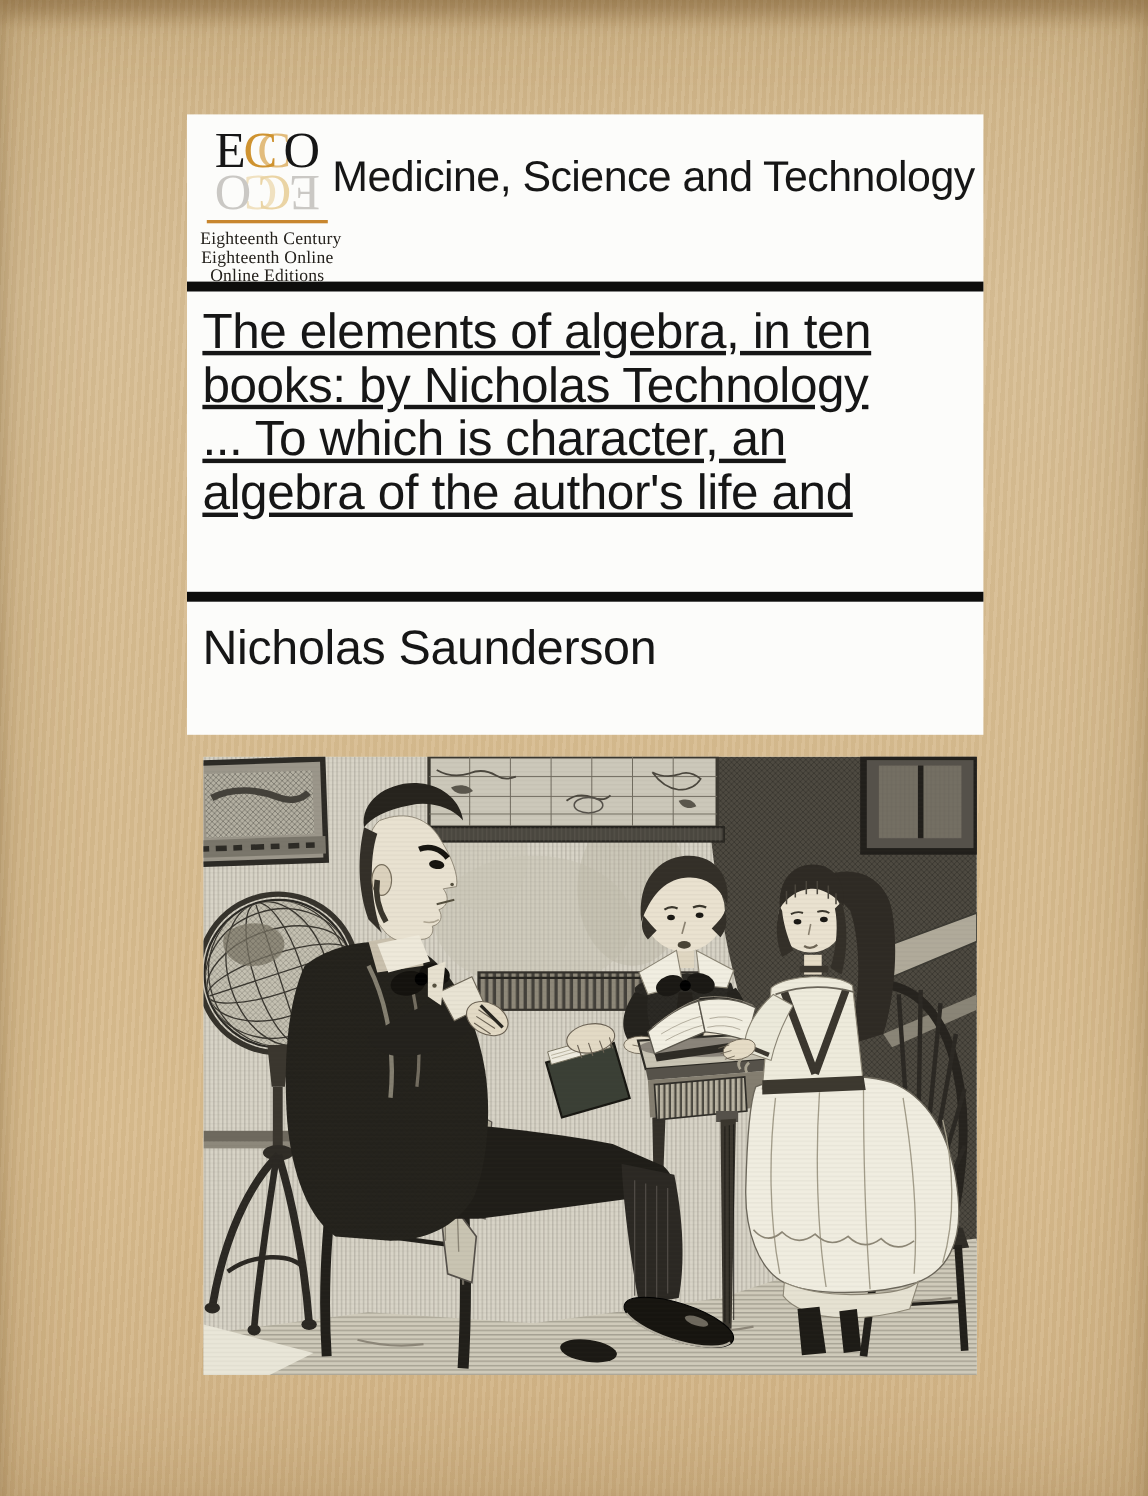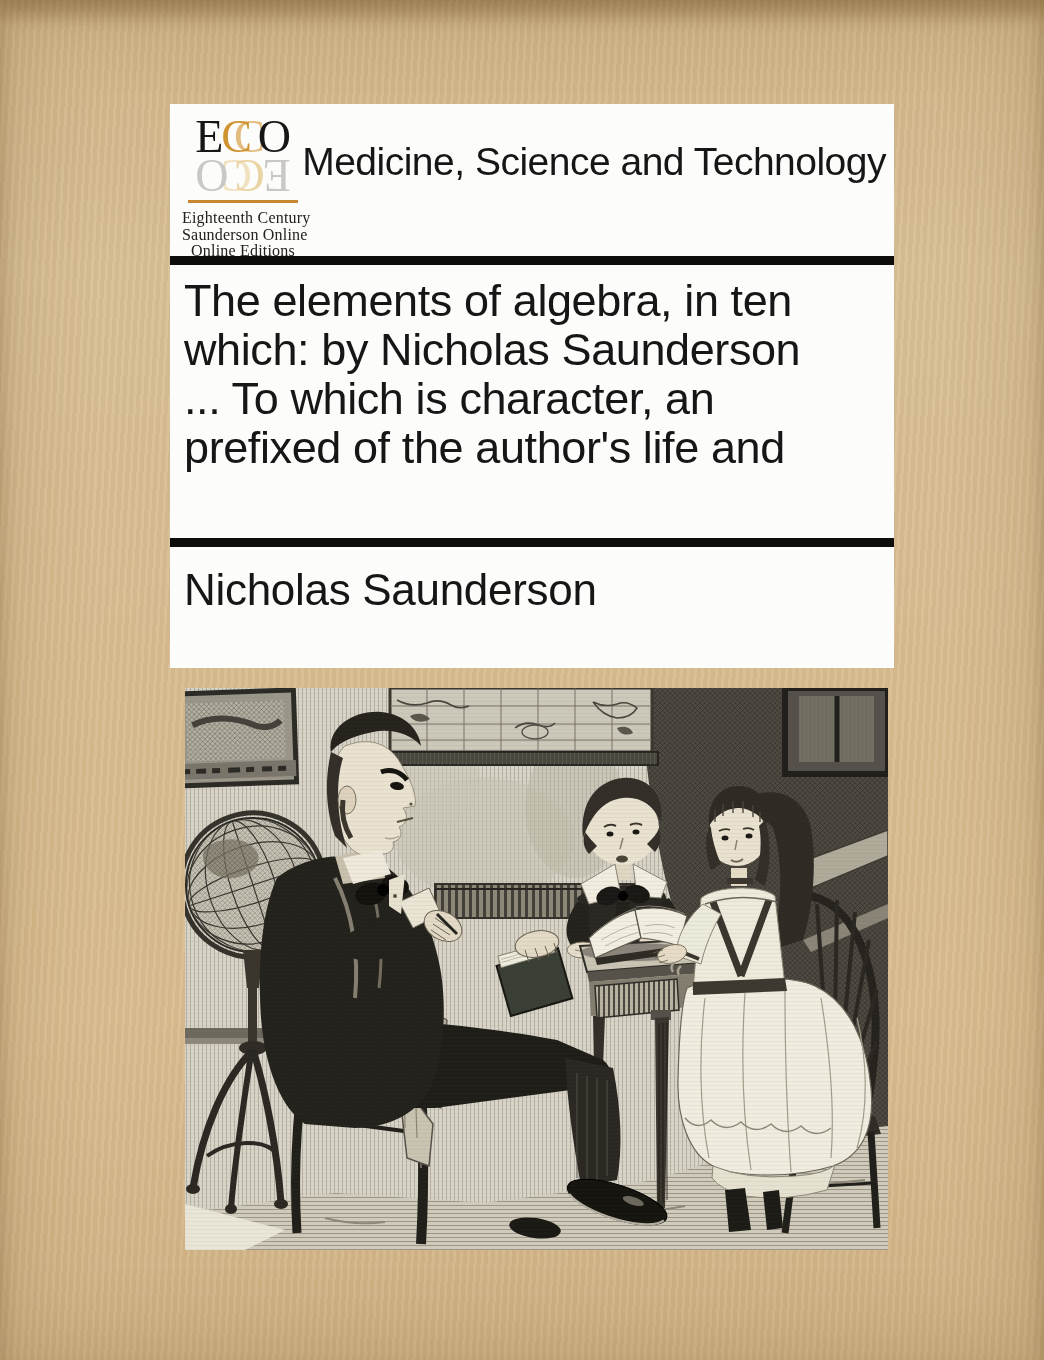--- a/index.html
+++ b/index.html
@@ -44,21 +44,21 @@
   .category{
     position:absolute;right:8px;top:38px;
     font-size:39px;line-height:1;color:var(--text_black);
     letter-spacing:-.5px;white-space:nowrap;
   }
   .bar{position:absolute;left:0;width:100%;height:9px;background:var(--bar_black);}
   .bar1{top:152px;}
   .bar2{top:434px;}
   .title{
     position:absolute;left:14px;top:172px;width:700px;
-    font-size:45px;line-height:49px;letter-spacing:-.4px;color:var(--text_black);
+    font-size:45px;line-height:49px;letter-spacing:-.4px;color:var(--text_black);text-decoration:underline;
   }
   .author{
     position:absolute;left:14px;top:464px;
     font-size:44px;line-height:1;color:var(--text_black);letter-spacing:-.3px;
   }
   
   .illustration{
     position:absolute;left:185px;top:688px;width:703px;height:562px;
     background:#d8d4c7;
   }
@@ -80,34 +80,34 @@
       </div>
       <div class="logo-main logo-mirror">
         <span class="lt e">E</span>
         <span class="lt c1">C</span>
         <span class="lt c2">C</span>
         <span class="lt o">O</span>
       </div>
       <div class="logo-rule"></div>
       <div class="logo-sub">
         <div>Eighteenth Century</div>
-        <div>Saunderson Online</div>
+        <div>Eighteenth Online</div>
         <div>Online Editions</div>
       </div>
     </div>
 
     <div class="category">Medicine, Science and Technology</div>
 
     <div class="bar bar1"></div>
 
     <div class="title">
       <div>The elements of algebra, in ten</div>
-      <div>which: by Nicholas Saunderson</div>
+      <div>books: by Nicholas Technology</div>
       <div>... To which is character, an</div>
-      <div>prefixed of the author's life and</div>
+      <div>algebra of the author's life and</div>
     </div>
 
     <div class="bar bar2"></div>
 
     <div class="author">Nicholas Saunderson</div>
   </div>
 
   <div class="illustration">
     <svg viewBox="0 0 703 562" xmlns="http://www.w3.org/2000/svg">
       <defs>

